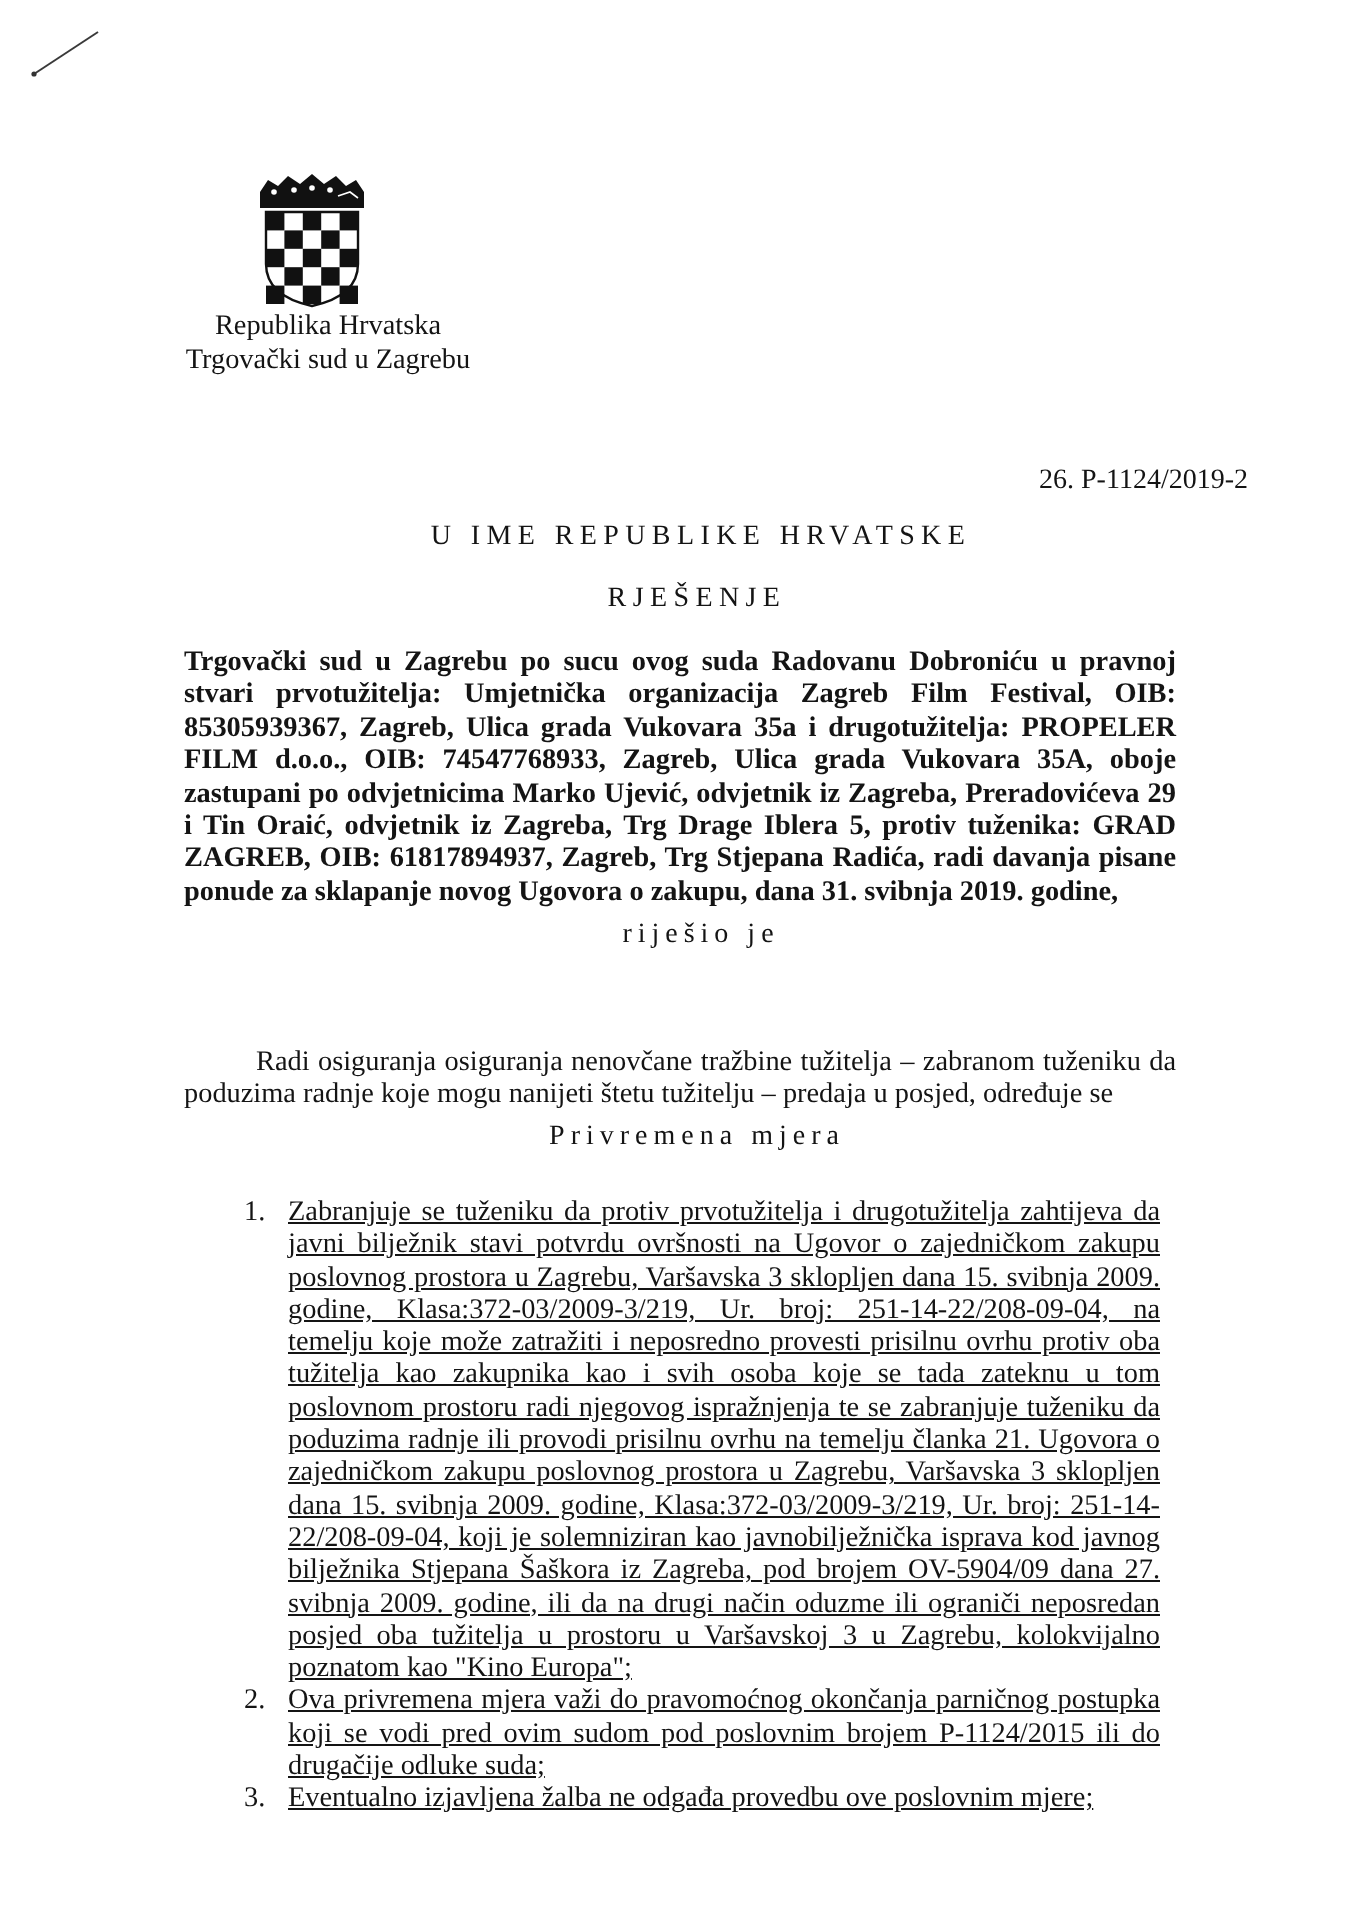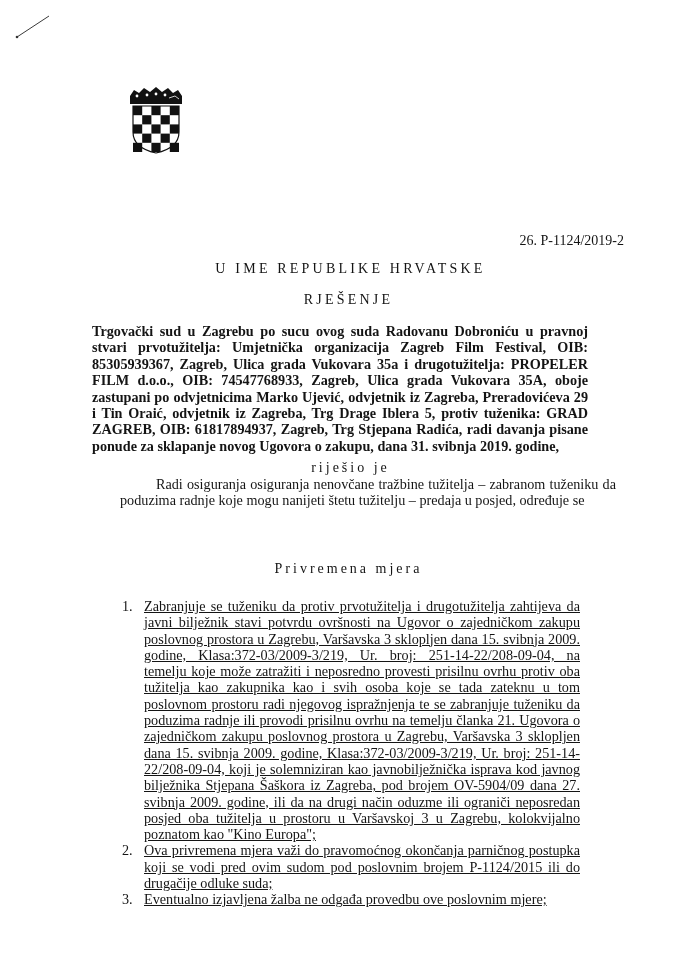--- a/index.html
+++ b/index.html
@@ -68,23 +68,22 @@
       position: absolute;
       left: 0;
       width: 681px;
       text-align: center;
       font-size: 14px;
       letter-spacing: 3px;
     }
     .spaced.s1 { top: 460px; left: 10px; }
     .spaced.s2 { top: 561px; left: 8px; }
     .para.p2 {
-      top: 476px;
+      top: 523px;
       text-indent: 36px;
-      margin-left: 28px;
     }
     .list {
       position: absolute;
       left: 122px;
       top: 598px;
       width: 458px;
       font-size: 14.2px;
       line-height: 16.3px;
       margin: 0;
       padding: 0;
@@ -131,20 +130,22 @@
       <rect x="41.8" y="38.4" width="9.2" height="9.2"></rect>
       <rect x="14.2" y="47.599999999999994" width="9.2" height="9.2"></rect>
       <rect x="32.599999999999994" y="47.599999999999994" width="9.2" height="9.2"></rect>
       <rect x="5" y="56.8" width="9.2" height="9.2"></rect>
       <rect x="23.4" y="56.8" width="9.2" height="9.2"></rect>
       <rect x="41.8" y="56.8" width="9.2" height="9.2"></rect>
     </g>
 </svg>
 
 <div class="header-lines">
+  <div>Republika Hrvatska</div>
+  <div>Trgovački sud u Zagrebu</div>
 </div>
 
 <div class="case-no">26. P-1124/2019-2</div>
 
 <div class="title t1">U IME REPUBLIKE HRVATSKE</div>
 <div class="title t2">RJEŠENJE</div>
 
 <div class="para p1">Trgovački sud u Zagrebu po sucu ovog suda Radovanu Dobroniću u pravnoj stvari prvotužitelja: Umjetnička organizacija Zagreb Film Festival, OIB: 85305939367, Zagreb, Ulica grada Vukovara 35a i drugotužitelja: PROPELER FILM d.o.o., OIB: 74547768933, Zagreb, Ulica grada Vukovara 35A, oboje zastupani po odvjetnicima Marko Ujević, odvjetnik iz Zagreba, Preradovićeva 29 i Tin Oraić, odvjetnik iz Zagreba, Trg Drage Iblera 5, protiv tuženika: GRAD ZAGREB, OIB: 61817894937, Zagreb, Trg Stjepana Radića, radi davanja pisane ponude za sklapanje novog Ugovora o zakupu, dana 31. svibnja 2019. godine,</div>
 
 <div class="spaced s1">riješio je</div>

